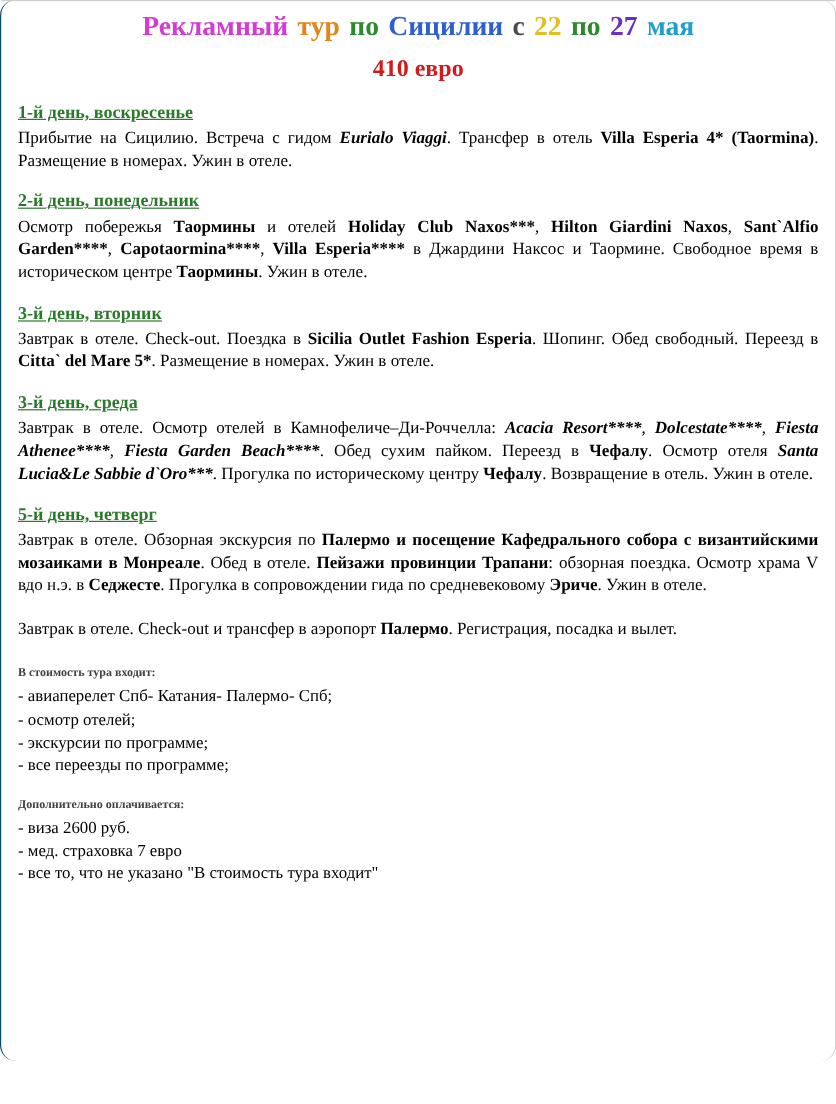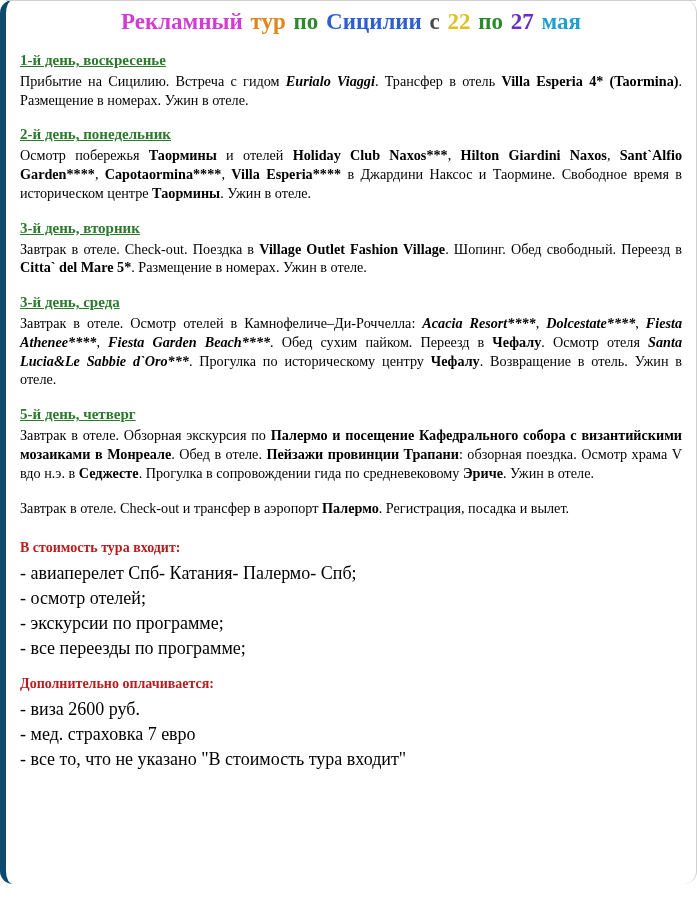--- a/index.html
+++ b/index.html
@@ -12,21 +12,21 @@
     height: 920px;
     font-family: "Liberation Serif", serif;
     color: #000000;
     overflow: hidden;
   }
   .page {
     position: relative;
     width: 697px;
     height: 884px;
     box-sizing: border-box;
-    border-left: 6px solid #0c4a6e;
+    border-left: 1px solid #0c4a6e;
     border-right: 1px solid #cfcfcf;
     background: #ffffff;
     border-radius: 13px;
   }
   .rule {
     height: 1px;
     background: #cfcfcf;
     width: 100%;
   }
   .content {
@@ -68,27 +68,27 @@
     margin: 0 0 0 0;
   }
   .para + .para { margin-top: 17px; }
   .b { font-weight: bold; }
   .bi { font-weight: bold; font-style: italic; }
   
   .block {
     margin-top: 22px;
   }
   .block-head {
-    font-size: 14px;
+    font-size: 10px;
     font-weight: bold;
-    color: #b91c1c;
+    color: #404040;
     margin-bottom: 5px;
   }
   .li {
-    font-size: 18px;
+    font-size: 14px;
     line-height: 1.38;
   }
   .tail { margin-top: 16px; }
 </style>
 </head>
 <body>
 
 <div class="page">
 
   <div class="rule"></div>
@@ -100,34 +100,35 @@
       <span style="color: rgb(224, 134, 26);">тур</span>
       <span style="color: rgb(43, 138, 43);">по</span>
       <span style="color: rgb(46, 95, 208);">Сицилии</span>
       <span style="color: rgb(74, 74, 74);">с</span>
       <span style="color: rgb(224, 192, 32);">22</span>
       <span style="color: rgb(43, 138, 43);">по</span>
       <span style="color: rgb(106, 46, 199);">27</span>
       <span style="color: rgb(31, 159, 208);">мая</span>
     </div>
 
+    <div class="subtitle">410 евро</div>
 
     <div class="day">
       <div class="day-head">1-й день, воскресенье</div>
       <div class="para">Прибытие на Сицилию. Встреча с гидом <span class="bi">Eurialo Viaggi</span>. Трансфер в отель <span class="b">Villa Esperia 4* (Taormina)</span>. Размещение в номерах. Ужин в отеле.</div>
     </div>
 
     <div class="day">
       <div class="day-head">2-й день, понедельник</div>
       <div class="para">Осмотр побережья <span class="b">Таормины</span> и отелей <span class="b">Holiday Club Naxos***</span>, <span class="b">Hilton Giardini Naxos</span>, <span class="b">Sant`Alfio Garden****</span>, <span class="b">Capotaormina****</span>, <span class="b">Villa Esperia****</span> в Джардини Наксос и Таормине. Свободное время в историческом центре <span class="b">Таормины</span>. Ужин в отеле.</div>
     </div>
 
     <div class="day">
       <div class="day-head">3-й день, вторник</div>
-      <div class="para">Завтрак в отеле. Check-out. Поездка в <span class="b">Village Outlet Fashion Village</span>. Шопинг. Обед свободный. Переезд в <span class="b">Citta` del Mare 5*</span>. Размещение в номерах. Ужин в отеле.</div>
+      <div class="para">Завтрак в отеле. Check-out. Поездка в <span class="b">Sicilia Outlet Fashion Esperia</span>. Шопинг. Обед свободный. Переезд в <span class="b">Citta` del Mare 5*</span>. Размещение в номерах. Ужин в отеле.</div>
     </div>
 
     <div class="day">
       <div class="day-head">3-й день, среда</div>
       <div class="para">Завтрак в отеле. Осмотр отелей в Камнофеличе–Ди-Роччелла: <span class="bi">Acacia Resort****</span>, <span class="bi">Dolcestate****</span>, <span class="bi">Fiesta Athenee****</span>, <span class="bi">Fiesta Garden Beach****</span>. Обед сухим пайком. Переезд в <span class="b">Чефалу</span>. Осмотр отеля <span class="bi">Santa Lucia&amp;Le Sabbie d`Oro***</span>. Прогулка по историческому центру <span class="b">Чефалу</span>. Возвращение в отель. Ужин в отеле.</div>
     </div>
 
     <div class="day">
       <div class="day-head">5-й день, четверг</div>
       <div class="para">Завтрак в отеле. Обзорная экскурсия по <span class="b">Палермо</span> <span class="b">и посещение Кафедрального собора с византийскими мозаиками в</span> <span class="b">Монреале</span>. Обед в отеле. <span class="b">Пейзажи провинции Трапани</span>: обзорная поездка. Осмотр храма V вдо н.э. в <span class="b">Седжесте</span>. Прогулка в сопровождении гида по средневековому <span class="b">Эриче</span>. Ужин в отеле.</div>

